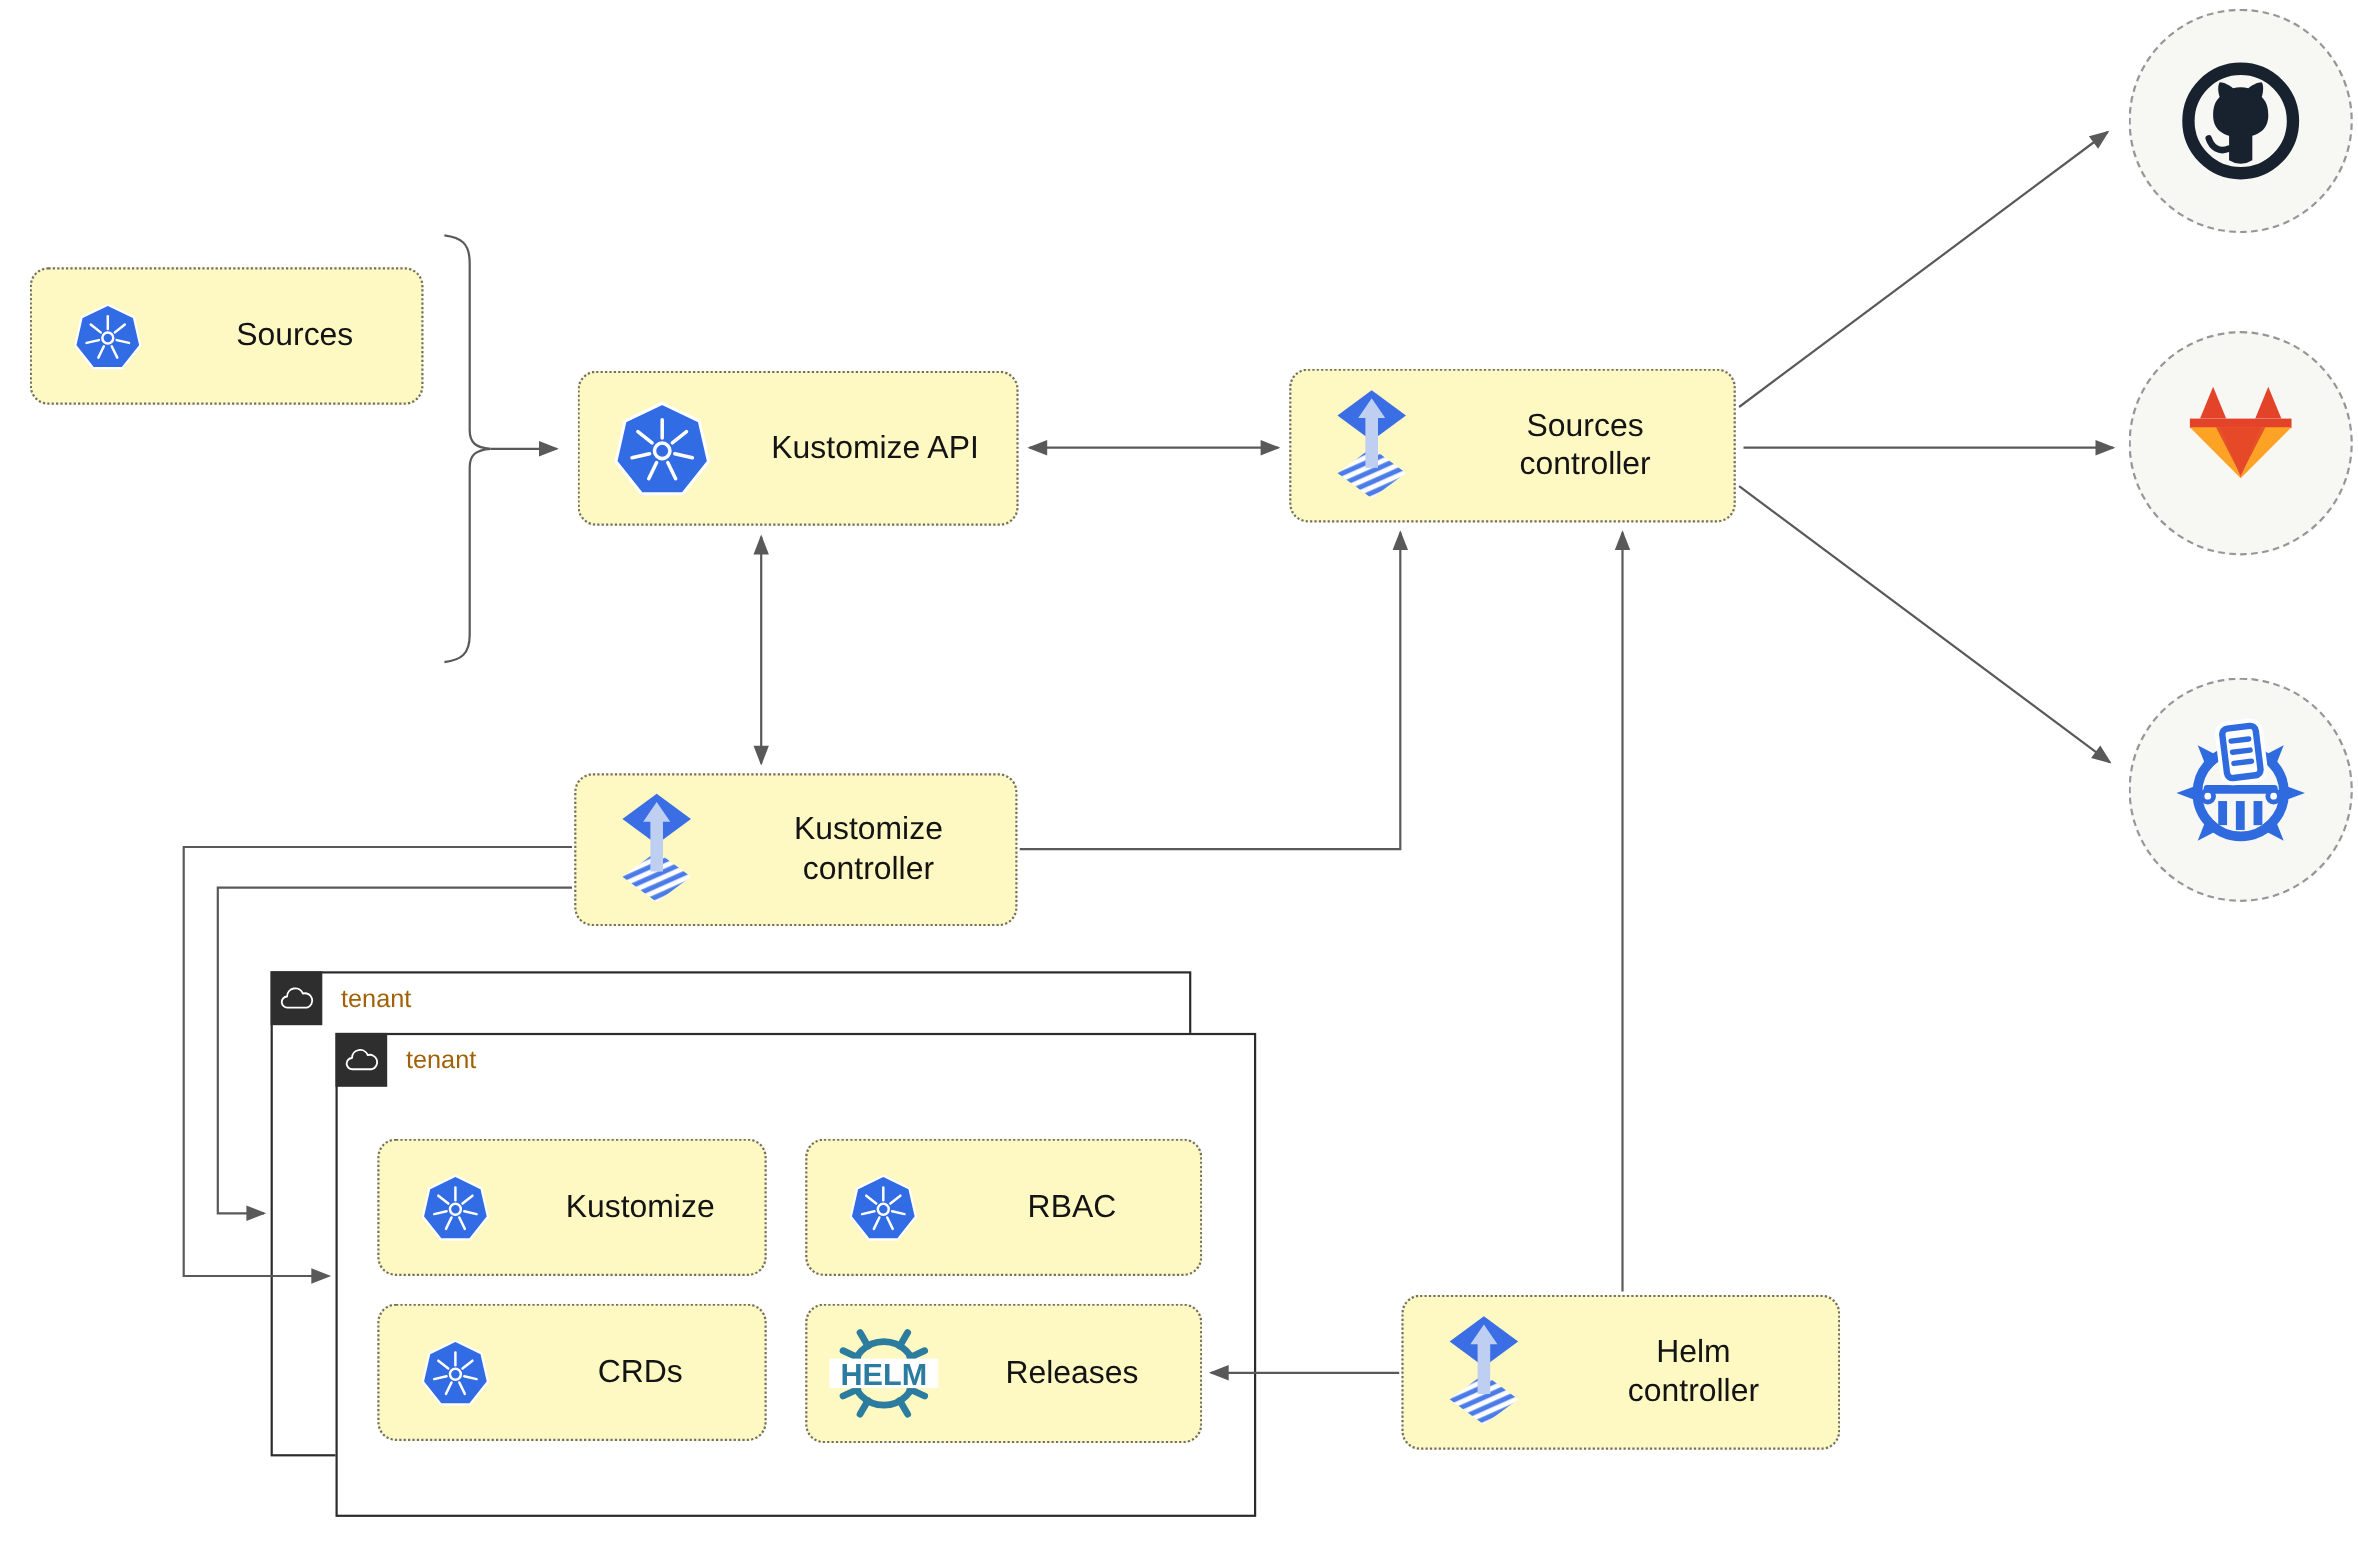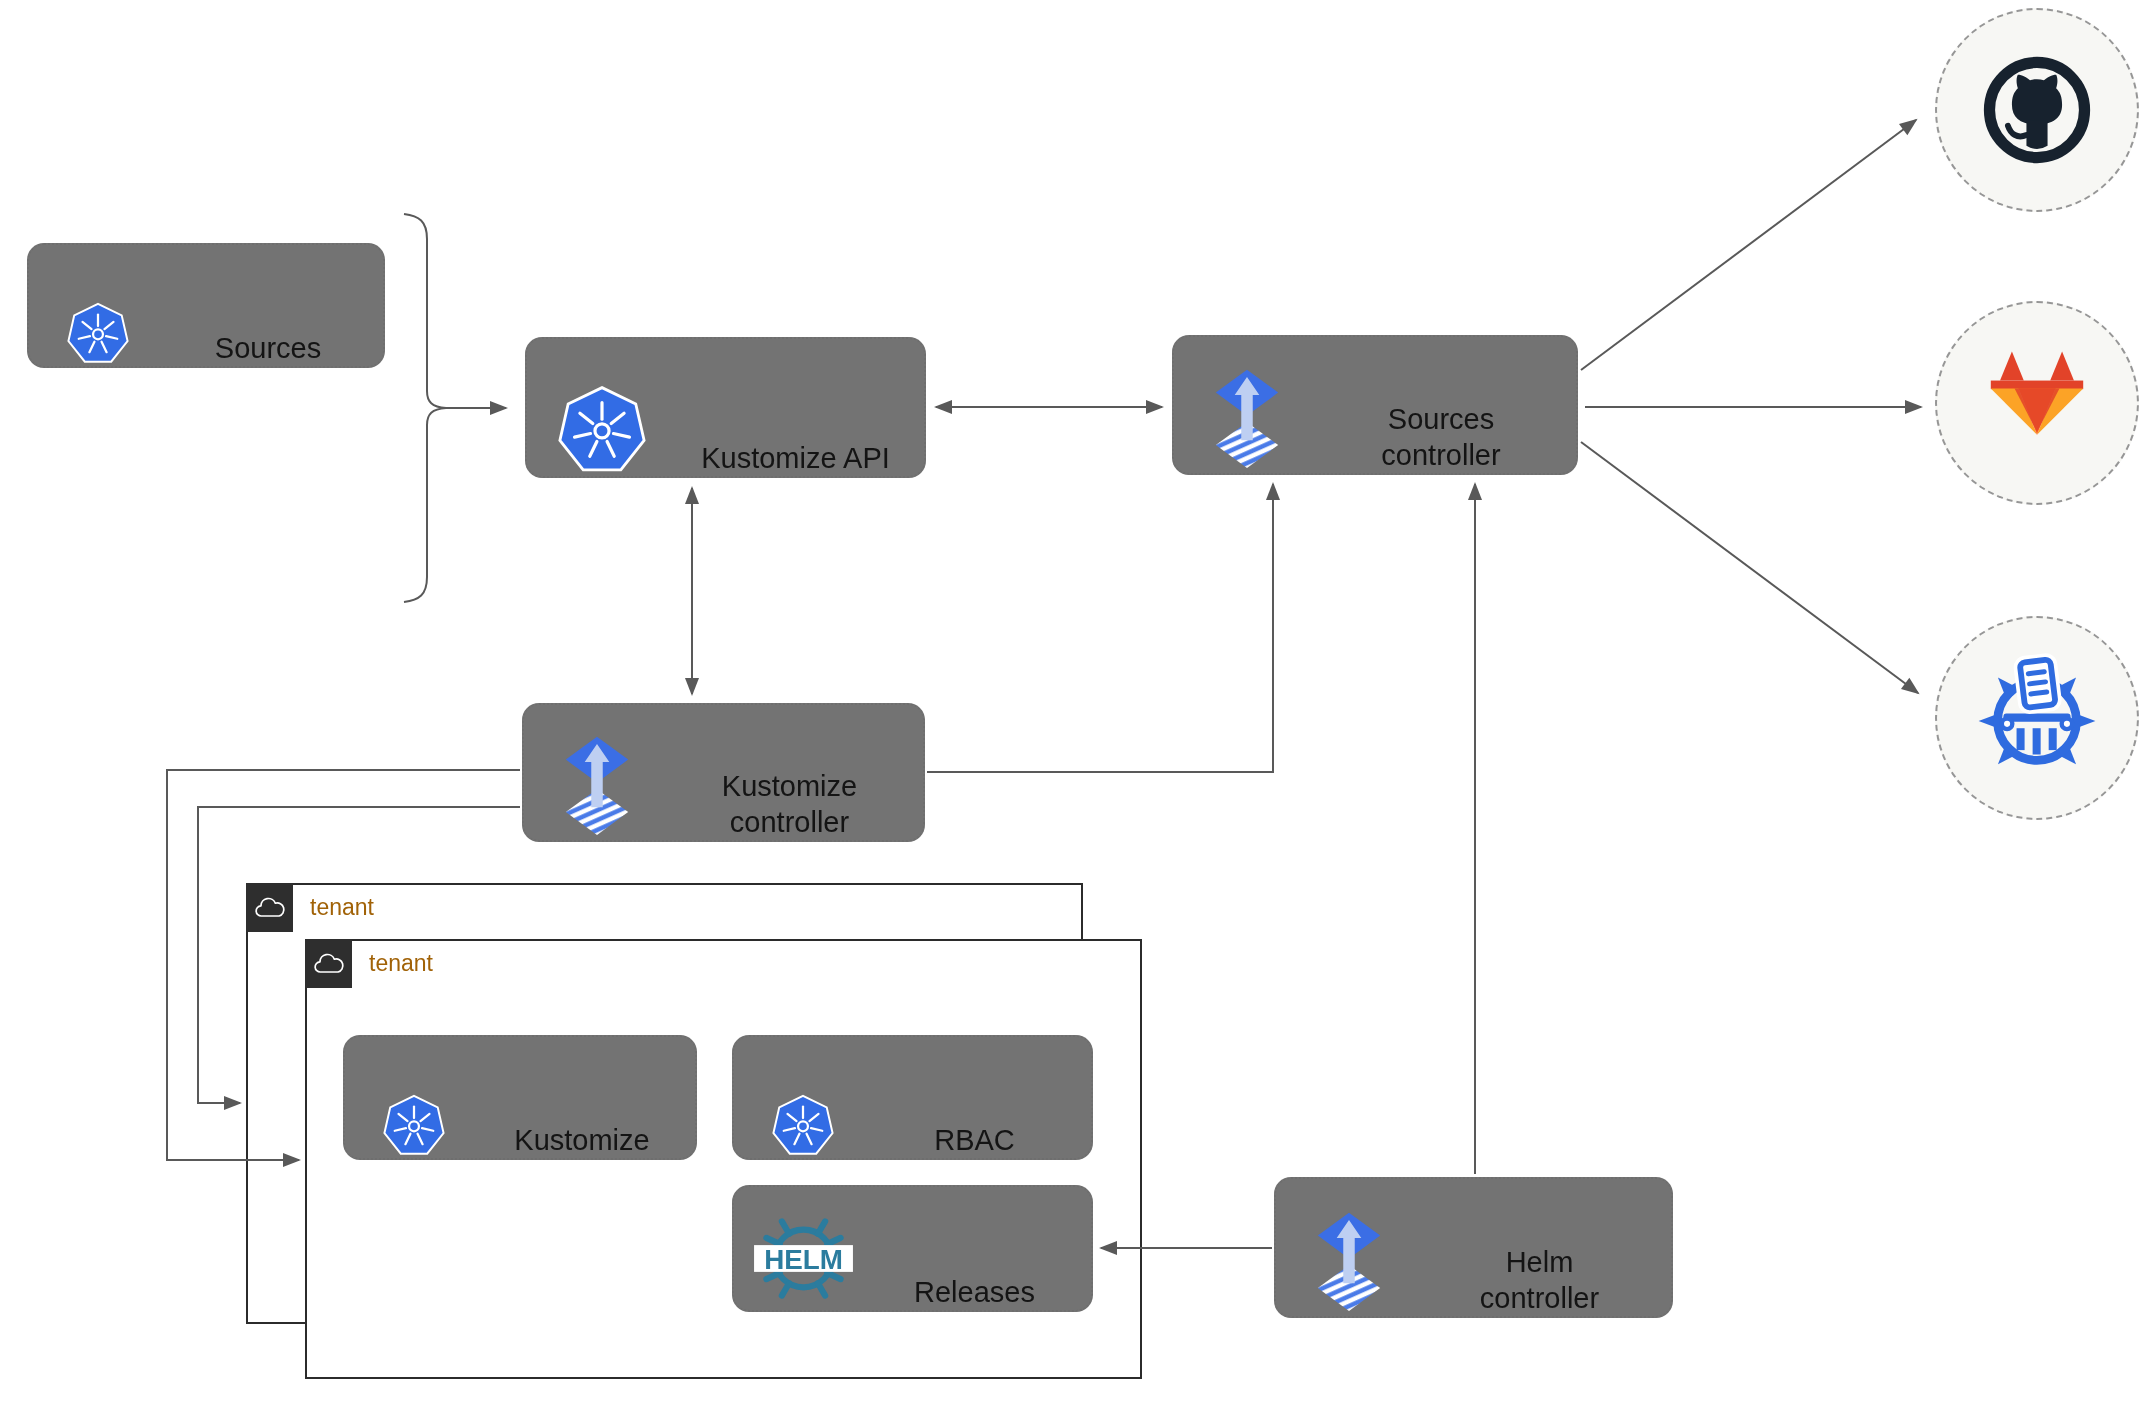--- a/index.html
+++ b/index.html
@@ -16,22 +16,22 @@
     display:flex; align-items:center; justify-content:center;
   }
   .tenant .tlabel {
     position:absolute; left:62px; top:-2px; height:49px; display:flex; align-items:center;
     font-size:23px; color:#a16207;
   }
   
   #wires { position:absolute; left:0; top:0; pointer-events:none; }
   
   .node {
-    position:absolute; background:#737373; border:2px dotted #6e6e6e; border-radius:17px;
-    box-sizing:border-box; display:flex; align-items:flex-end; font-size:29px; color:#141414;
+    position:absolute; background:#fef9c3; border:2px dotted #6e6e6e; border-radius:17px;
+    box-sizing:border-box; display:flex; align-items:center; font-size:29px; color:#141414;
   }
   .node .ic { flex:0 0 auto; display:flex; align-items:center; justify-content:center; }
   .node .lbl { flex:1 1 auto; text-align:center; line-height:1.22; }
   .node .lbl .w170 { display:inline-block; max-width:185px; }
   .ic66  svg { width:66px;  height:66px;  display:block; }
   .ic94  svg { width:94px;  height:94px;  display:block; }
   .icflux svg { width:82px; height:105px; display:block; }
   .ic103 svg { width:103px; height:103px; display:block; }
   .ic132 svg { width:132px; height:132px; display:block; }
   .ic146 svg { width:146px; height:146px; display:block; }
@@ -222,20 +222,38 @@
             <line x1="55.4" y1="63.3" x2="63.0" y2="79.0"></line>
             <line x1="44.6" y1="63.3" x2="37.0" y2="79.0"></line>
             <line x1="37.8" y1="54.8" x2="20.8" y2="58.7"></line>
             <line x1="40.2" y1="44.2" x2="26.5" y2="33.3"></line>
     </g>
         </svg>
       </span>
     <div class="lbl">RBAC</div>
   </div>
 
+  <div class="node" style="left:343px; top:1185px; width:354px; height:125px;">
+    <span class="ic icw110 ic66">
+        <svg viewBox="0 0 100 100">
+    <polygon points="50,6 85.9,23.3 94.8,62.2 70,93.5 30,93.5 5.2,62.2 14,23.3" fill="#326CE5" stroke="#ffffff" stroke-width="3"></polygon>
+    <g stroke="#ffffff" stroke-width="3.4" stroke-linecap="round" fill="none">
+      <circle cx="50" cy="52" r="7.5"></circle>
+            <line x1="50.0" y1="39.5" x2="50.0" y2="22.0"></line>
+            <line x1="59.8" y1="44.2" x2="73.5" y2="33.3"></line>
+            <line x1="62.2" y1="54.8" x2="79.2" y2="58.7"></line>
+            <line x1="55.4" y1="63.3" x2="63.0" y2="79.0"></line>
+            <line x1="44.6" y1="63.3" x2="37.0" y2="79.0"></line>
+            <line x1="37.8" y1="54.8" x2="20.8" y2="58.7"></line>
+            <line x1="40.2" y1="44.2" x2="26.5" y2="33.3"></line>
+    </g>
+        </svg>
+      </span>
+    <div class="lbl">CRDs</div>
+  </div>
 
   <div class="node" style="left:732px; top:1185px; width:361px; height:127px;">
     <span class="ic icw110 ic103">
         <svg viewBox="0 0 100 100">
     <g stroke="#2B7C9E" stroke-width="6" stroke-linecap="round" fill="none">
       <circle cx="50" cy="50" r="28"></circle>
       <line x1="64" y1="26" x2="71" y2="14"></line>
             <line x1="36" y1="26" x2="29" y2="14"></line>
       <line x1="73" y1="36" x2="86" y2="30"></line>
             <line x1="27" y1="36" x2="14" y2="30"></line>

